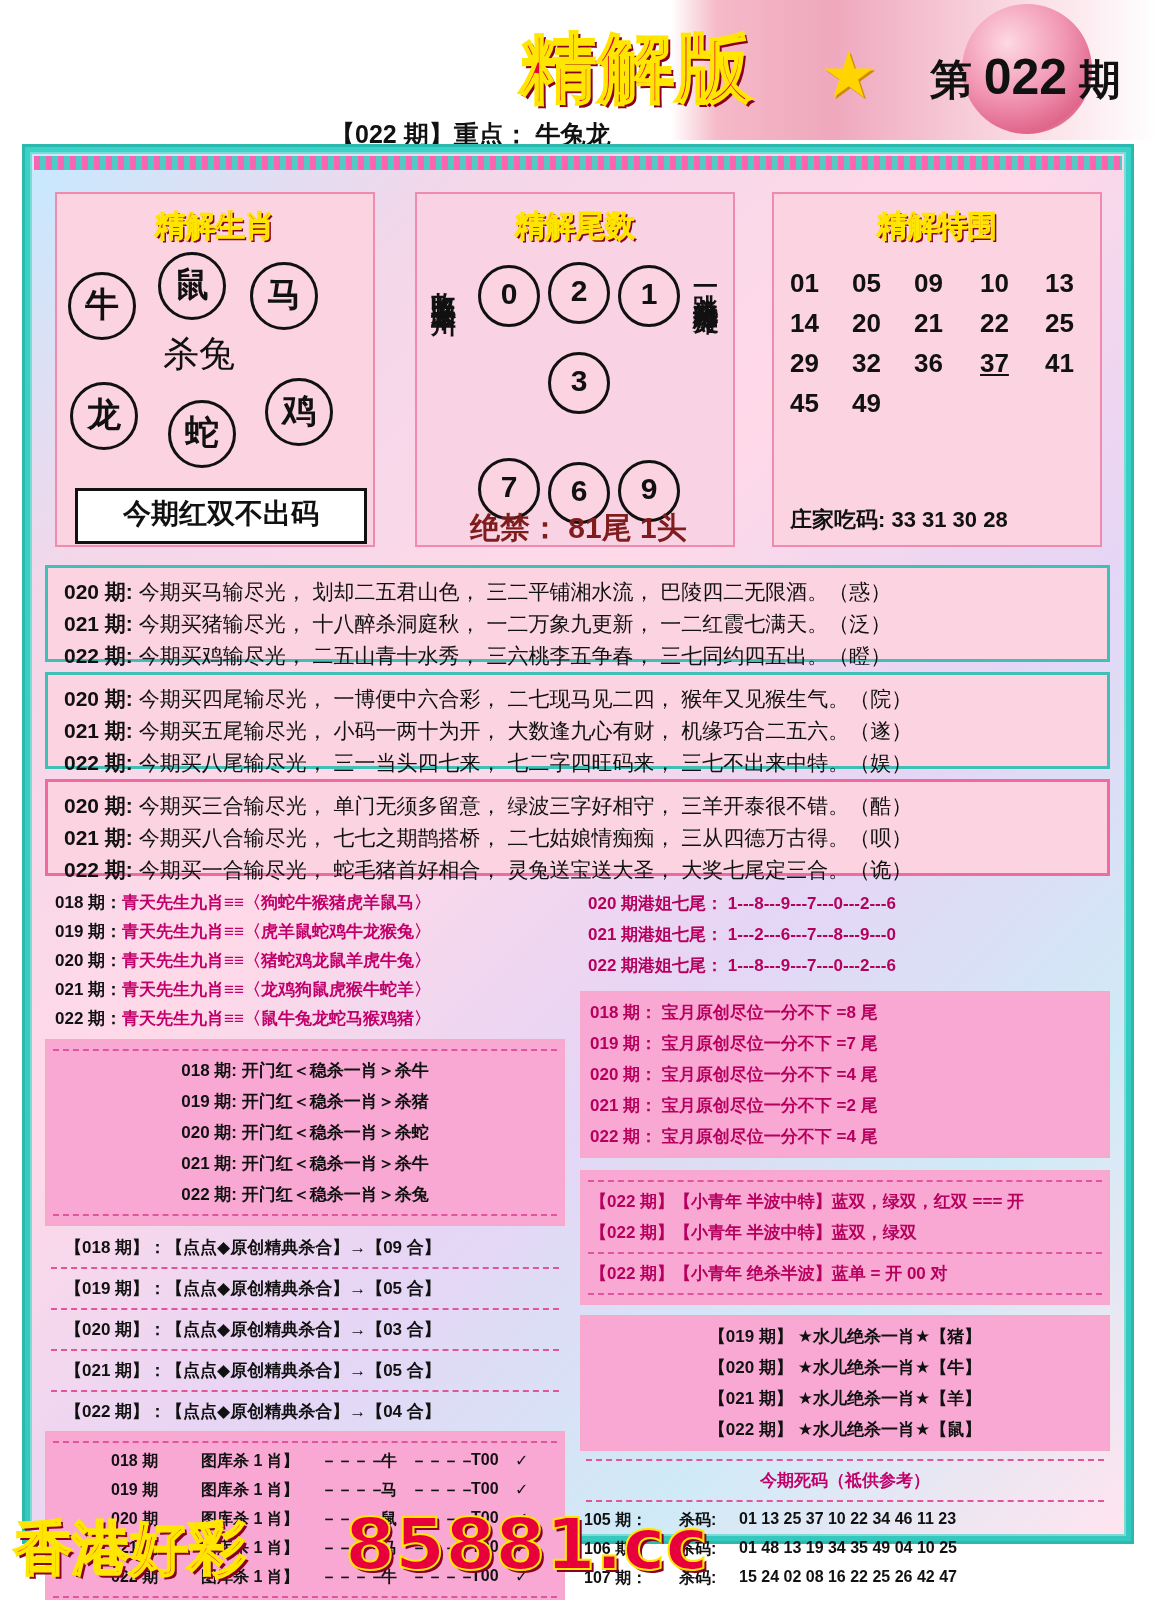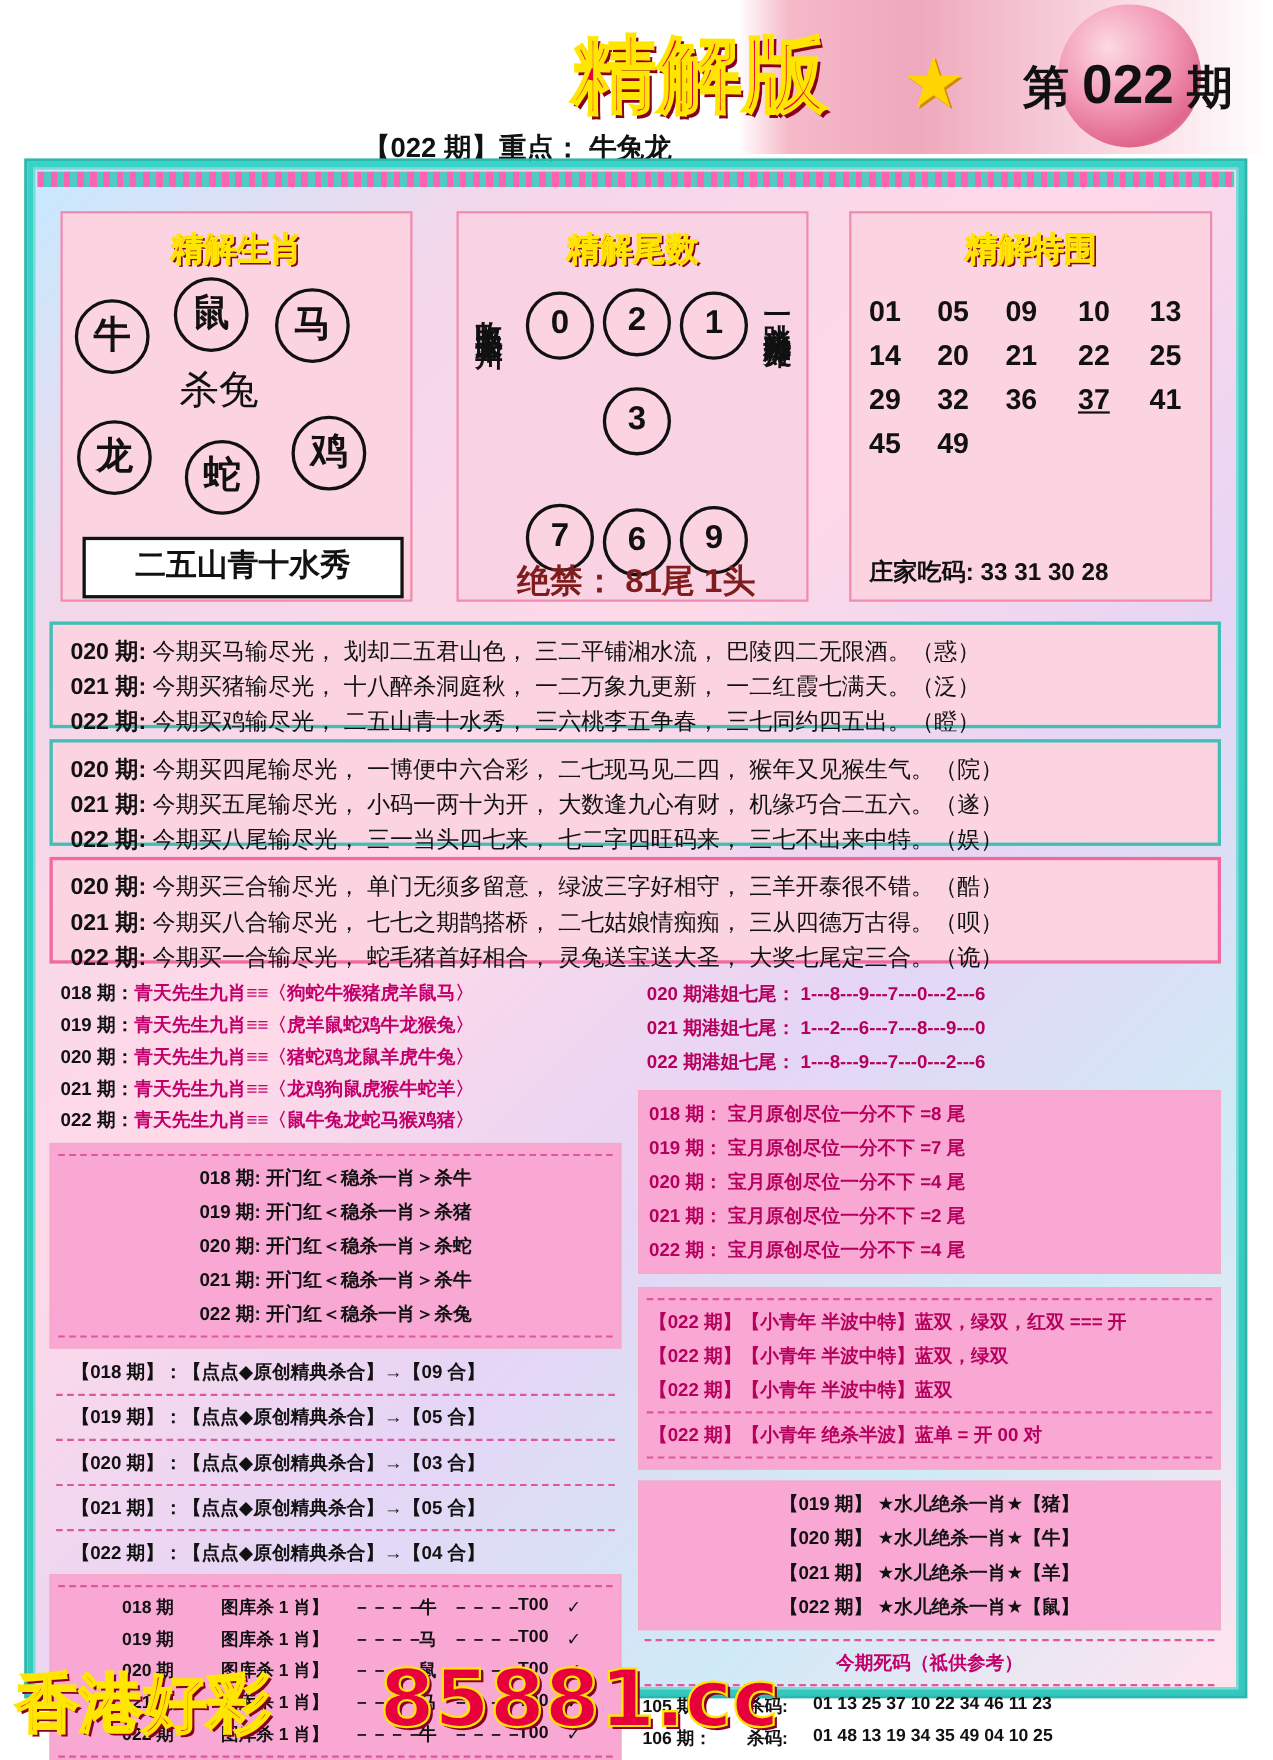--- a/index.html
+++ b/index.html
@@ -98,21 +98,21 @@
 <div class="panel p1">
   <div class="p-title">精解生肖</div>
 </div>
 <div class="zodiac" style="left:68px;top:272px;">牛</div>
 <div class="zodiac" style="left:158px;top:252px;">鼠</div>
 <div class="zodiac" style="left:250px;top:262px;">马</div>
 <div class="kill" style="left:163px;top:330px;">杀兔</div>
 <div class="zodiac" style="left:70px;top:382px;">龙</div>
 <div class="zodiac" style="left:168px;top:400px;">蛇</div>
 <div class="zodiac" style="left:265px;top:378px;">鸡</div>
-<div class="redbox">二五山青十水秀</div>
+<div class="redbox">今期红双不出码</div>
 
 <div class="panel p2">
   <div class="p-title">精解尾数</div>
 </div>
 <div class="vtext" style="left:428px;top:272px;height:230px;">收取关山十五州</div>
 <div class="vtext" style="left:690px;top:272px;height:230px;">一跳龙门称英雄</div>
 <div class="ball" style="left:478px;top:265px;">0</div>
 <div class="ball" style="left:548px;top:262px;">2</div>
 <div class="ball" style="left:618px;top:265px;">1</div>
 <div class="ball" style="left:548px;top:352px;">3</div>
@@ -260,21 +260,20 @@
     <div class="rrow blk">019 期：    宝月原创尽位一分不下 =7 尾</div>
     <div class="rrow blk">020 期：    宝月原创尽位一分不下 =4 尾</div>
     <div class="rrow blk">021 期：    宝月原创尽位一分不下 =2 尾</div>
     <div class="rrow blk">022 期：    宝月原创尽位一分不下 =4 尾</div>
   </div>
 
   <div class="sec" style="margin-top:12px;">
     <div class="dash"></div>
     <div class="rrow">【022 期】【小青年 半波中特】蓝双，绿双，红双 === 开</div>
     <div class="rrow">【022 期】【小青年 半波中特】蓝双，绿双</div>
-    <div class="rrow">【022 期】【小青年 半波中特】蓝双</div>
     <div class="dash"></div>
     <div class="rrow">【022 期】【小青年 绝杀半波】蓝单 = 开 00 对</div>
     <div class="dash"></div>
   </div>
 
   <div class="sec" style="margin-top:10px;">
     <div class="crow">【019 期】      ★水儿绝杀一肖★【猪】</div>
     <div class="crow">【020 期】      ★水儿绝杀一肖★【牛】</div>
     <div class="crow">【021 期】      ★水儿绝杀一肖★【羊】</div>
     <div class="crow">【022 期】      ★水儿绝杀一肖★【鼠】</div>

